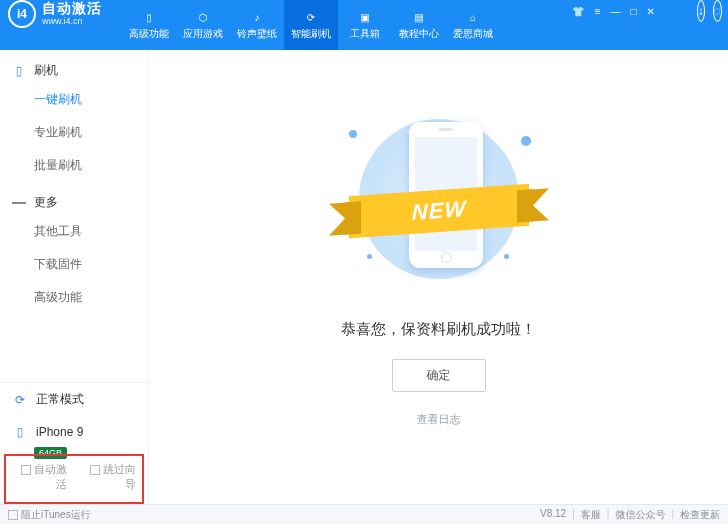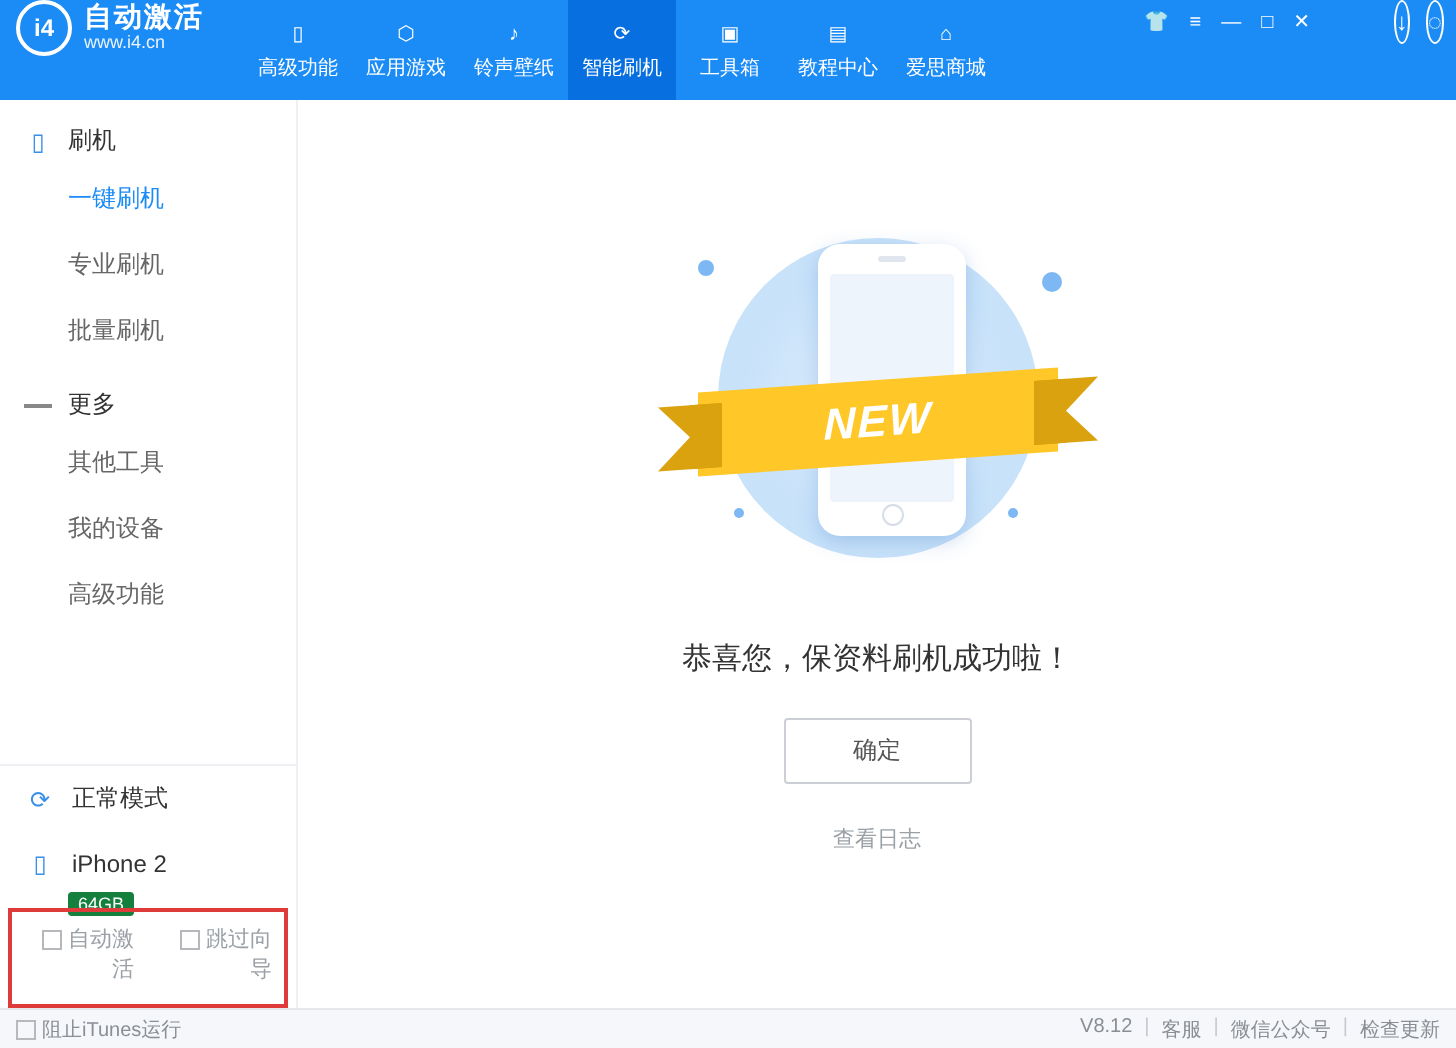--- a/index.html
+++ b/index.html
@@ -133,32 +133,32 @@
     <div class="sb-group">
       <span class="sb-icon hamb">
           <span></span>
           <span></span>
           <span></span>
         </span>
       <span>更多</span>
     </div>
     <div id="g2items">
         <div class="sb-item">其他工具</div>
-        <div class="sb-item">我的设备</div>
+        <div class="sb-item">下载固件</div>
         <div class="sb-item">高级功能</div>
       </div>
 
     <div class="sb-bottom">
       <div class="sb-dev">
         <span class="dicon">⟳</span>
         <span>正常模式</span>
       </div>
       <div class="sb-dev" style="padding-bottom:2px;">
         <span class="dicon">▯</span>
-        <span>iPhone 2</span>
+        <span>iPhone 9</span>
       </div>
       <span class="badge">64GB</span>
     </div>
 
     <div class="sb-check">
       <div class="checkrow redbox">
         <label><span class="checkbox"></span><span>自动激活</span></label>
         <label><span class="checkbox"></span><span>跳过向导</span></label>
       </div>
     </div>

